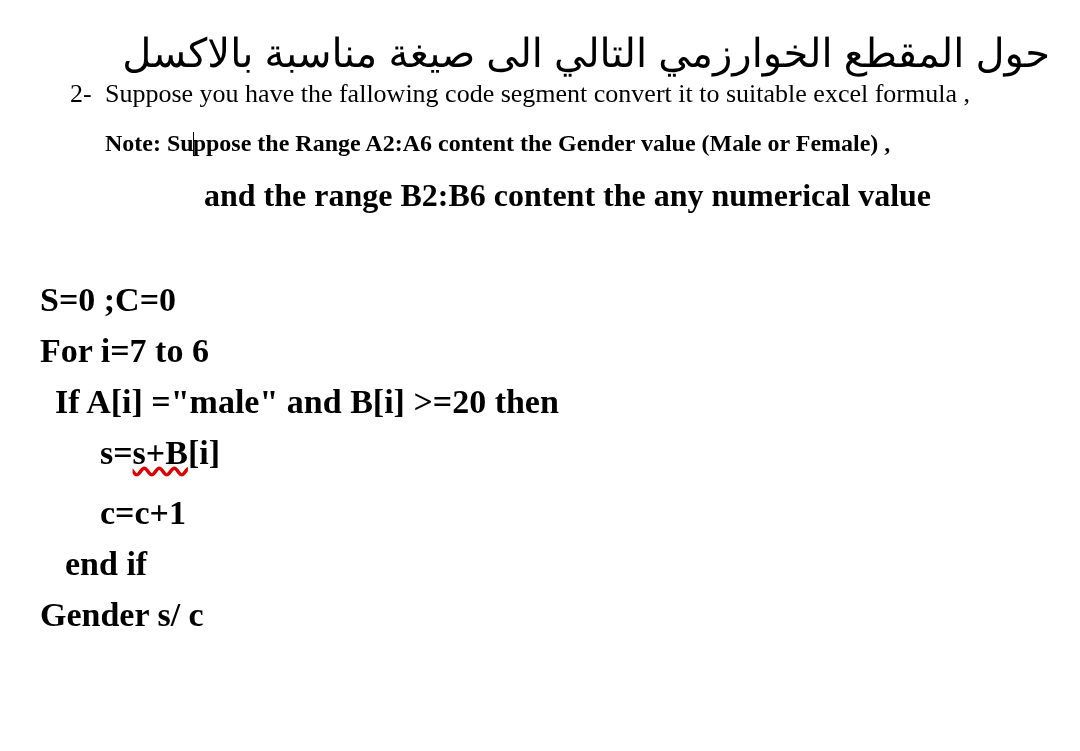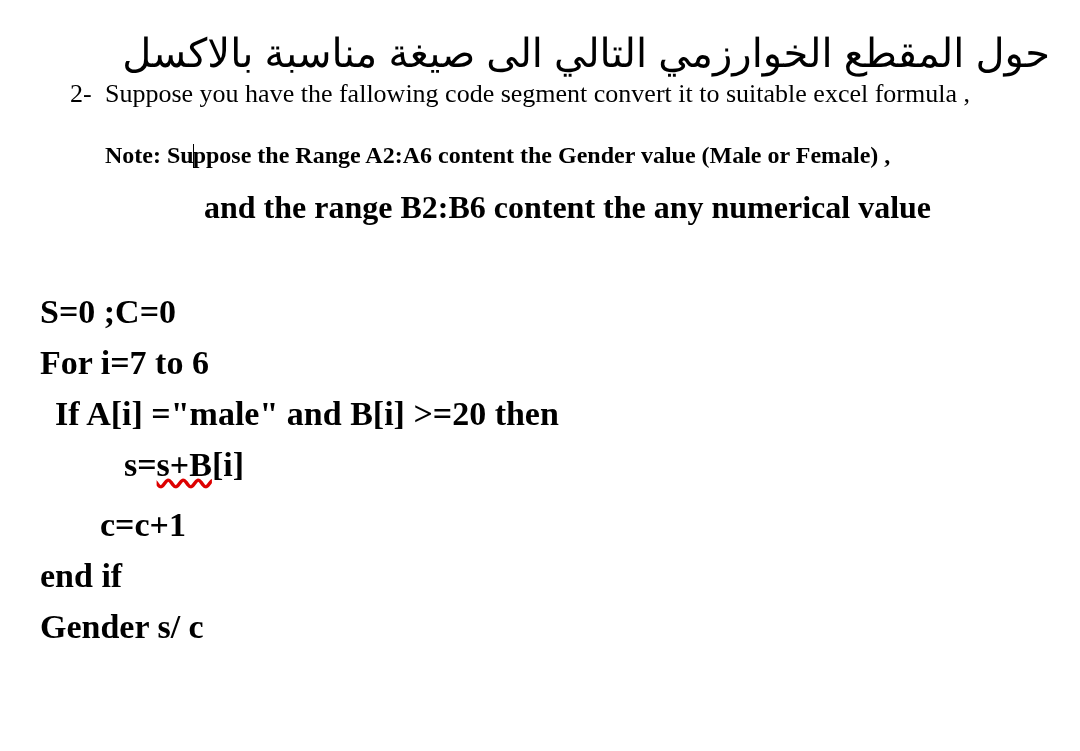--- a/index.html
+++ b/index.html
@@ -30,43 +30,43 @@
       line-height: 1.4;
     }
     .question-number {
       position: absolute;
       left: 0;
       top: 0;
     }
     .note-line {
       font-size: 24px;
       font-weight: bold;
-      margin-top: 30px;
+      margin-top: 18px;
       margin-left: 35px;
     }
     .note-line2 {
       font-size: 32px;
       font-weight: bold;
       text-align: center;
       margin-top: 20px;
       margin-left: 35px;
     }
     .code-block {
       margin-top: 60px;
       margin-left: 10px;
       font-size: 34px;
       font-weight: bold;
       line-height: 1.5;
     }
     .code-line1 { }
     .code-line2 { }
     .code-line3 { margin-left: 15px; }
-    .code-line4 { margin-left: 84px; }
+    .code-line4 { margin-left: 60px; }
     .code-line5 { margin-left: 60px; margin-top: 9px; }
-    .code-line6 { }
+    .code-line6 { margin-left: 25px; }
     .code-line7 { }
     .red-underline {
       text-decoration: underline;
       text-decoration-color: #d00;
       text-decoration-style: wavy;
     }
     .cursor-bar {
       border-right: 1px solid #000;
       display: inline-block;
       height: 1em;

